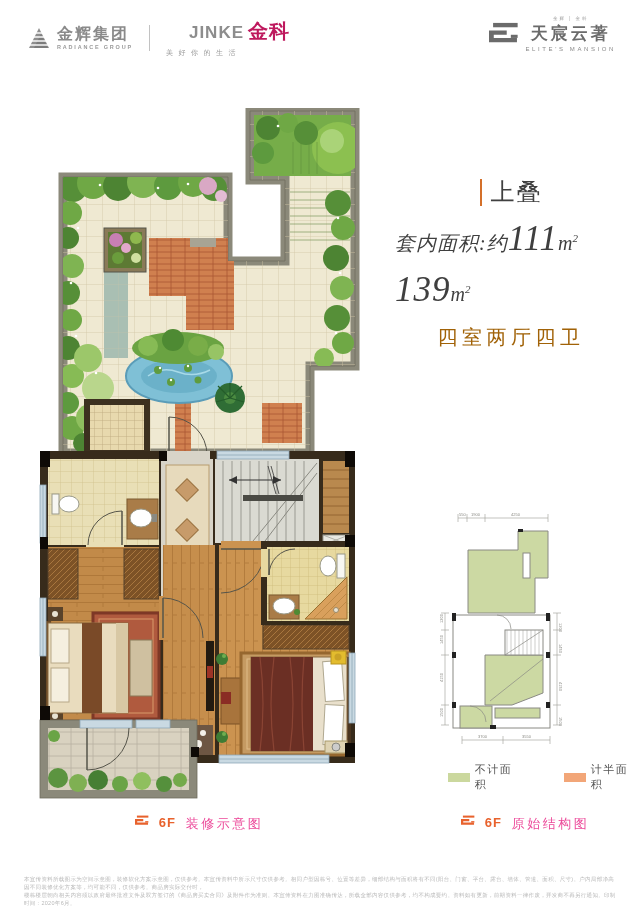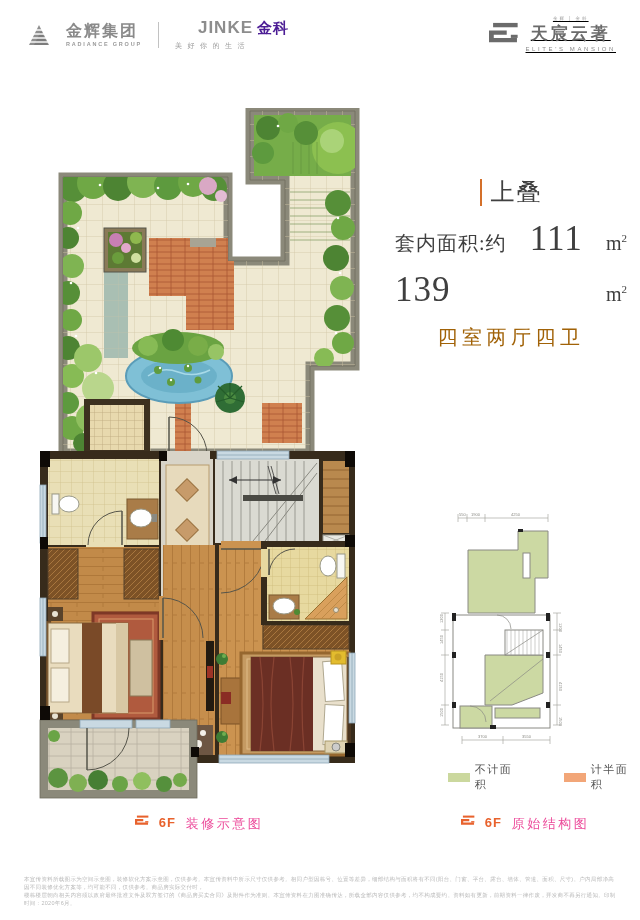--- a/index.html
+++ b/index.html
@@ -3,40 +3,40 @@
 <meta charset="utf-8">
 <style>
   html,body{margin:0;padding:0;}
   body{
     width:640px;height:920px;position:relative;background:#ffffff;
     font-family:"Liberation Sans",sans-serif;overflow:hidden;
   }
   .serif{font-family:"Liberation Serif","DejaVu Serif",serif;}
   
   .hdr-left{position:absolute;top:18px;left:26px;display:flex;align-items:center;gap:10px;}
-  .radiance{display:flex;align-items:center;gap:14px;}
+  .radiance{display:flex;align-items:center;gap:5px;}
   .radiance-txt .cn{font-size:16px;font-weight:bold;color:#8a8a8a;letter-spacing:2px;line-height:16px;}
   .radiance-txt .en{font-size:5.5px;color:#9a9a9a;letter-spacing:1.8px;font-weight:bold;margin-top:2px;}
   .hdr-divider{width:1px;height:26px;background:#c2c2c2;margin:0 6px;}
   .jinke .row1{display:flex;align-items:baseline;gap:4px;}
   .jinke .en{font-size:17px;font-weight:bold;color:#8d8d8d;letter-spacing:1px;margin-left:23px;}
-  .jinke .cn{font-size:15px;font-weight:bold;color:#4c1d95;letter-spacing:1px;}
+  .jinke .cn{font-size:20px;font-weight:bold;color:#be185d;letter-spacing:1px;}
   .jinke .tagline{font-size:7px;color:#9c9c9c;letter-spacing:5.5px;margin-top:3px;}
   .hdr-right{position:absolute;top:16px;right:24px;display:flex;align-items:center;gap:7px;}
-  .estate-txt{display:flex;flex-direction:column;align-items:center;text-decoration:underline;}
+  .estate-txt{display:flex;flex-direction:column;align-items:center;}
   .estate-txt .top{font-size:4.5px;color:#9a9a9a;letter-spacing:2px;}
   .estate-txt .name{font-size:17px;font-weight:bold;color:#6b6b6b;letter-spacing:3px;margin:1px 0;}
   .estate-txt .sub{font-size:6px;color:#8a8a8a;letter-spacing:2.6px;}
   
   .info{position:absolute;left:395px;top:176px;width:232px;text-align:center;color:#3f3f3f;}
   .title-row{display:flex;align-items:center;justify-content:center;gap:9px;}
   .title-main{font-size:46px;color:#d4702a;letter-spacing:7px;line-height:52px;}
   .title-bar{width:2px;height:27px;background:#d4702a;}
   .title-tag{font-size:24px;color:#404040;letter-spacing:2px;}
-  .area-row{display:flex;align-items:baseline;justify-content:space-between;margin-top:11px;}
+  .area-row{display:flex;align-items:baseline;justify-content:flex-start;margin-top:11px;font-style:italic;}
   .area-label{font-size:20px;letter-spacing:1px;}
   .area-value{font-size:35px;letter-spacing:1px;}
   .area-unit{font-size:20px;}
   .area-unit sup{font-size:11px;}
   .rooms-row{font-size:20px;letter-spacing:4.5px;margin-top:14px;color:#a16207;}
   
   .caption{position:absolute;top:815px;display:flex;align-items:flex-start;justify-content:center;gap:10px;}
   .caption .floor{color:#e8622d;font-size:13px;font-weight:bold;letter-spacing:1px;}
   .caption .lbl{color:#ec4899;font-size:13px;letter-spacing:2.5px;}
   .caption-left{left:38px;width:322px;}

